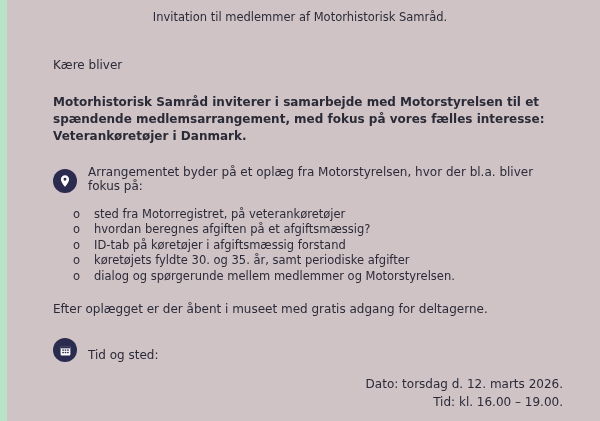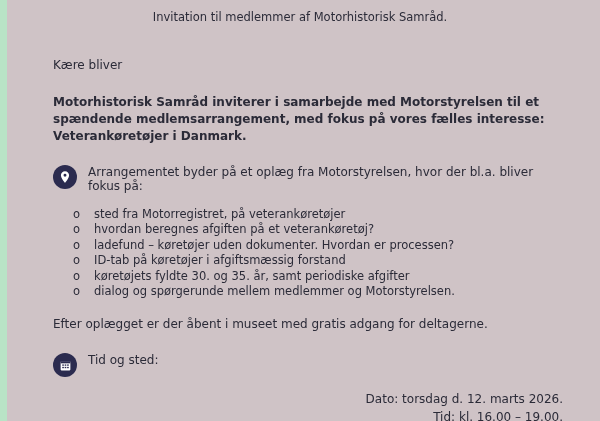--- a/index.html
+++ b/index.html
@@ -51,21 +51,21 @@
     margin-bottom: 22px;
   }
   .intro {
     font-size: 12px;
     line-height: 17px;
     margin-bottom: 20px;
     font-weight: bold;
   }
   .icon-row {
     display: flex;
-    align-items: flex-start;
+    align-items: flex-end;
     margin-bottom: 14px;
   }
   .circle-icon {
     width: 24px;
     height: 24px;
     border-radius: 50%;
     background: #2b2b4f;
     display: flex;
     align-items: center;
     justify-content: center;
@@ -133,22 +133,21 @@
       <span class="circle-icon">
         <svg width="14" height="14" viewBox="0 0 24 24" aria-hidden="true">
           <path d="M12 2c-3.9 0-7 3.1-7 7 0 5.2 7 13 7 13s7-7.8 7-13c0-3.9-3.1-7-7-7zm0 9.5A2.5 2.5 0 1 1 12 6.5a2.5 2.5 0 0 1 0 5z" fill="#ffffff"></path>
         </svg>
       </span>
       <span class="icon-row-text">Arrangementet byder på et oplæg fra Motorstyrelsen, hvor der bl.a. bliver fokus på:</span>
     </div>
 
     <ul class="bullets">
       <li>sted fra Motorregistret, på veterankøretøjer</li>
-      <li>hvordan beregnes afgiften på et veterankøretøj?</li>
-      <li>ladefund – køretøjer uden dokumenter. Hvordan er processen?</li>
+      <li>hvordan beregnes afgiften på et afgiftsmæssig?</li>
       <li>ID-tab på køretøjer i afgiftsmæssig forstand</li>
       <li>køretøjets fyldte 30. og 35. år, samt periodiske afgifter</li>
       <li>dialog og spørgerunde mellem medlemmer og Motorstyrelsen.</li>
     </ul>
 
     <div class="after-list">Efter oplægget er der åbent i museet med gratis adgang for deltagerne.</div>
 
     <div class="icon-row">
       <span class="circle-icon">
         <svg width="13" height="13" viewBox="0 0 24 24" aria-hidden="true">

